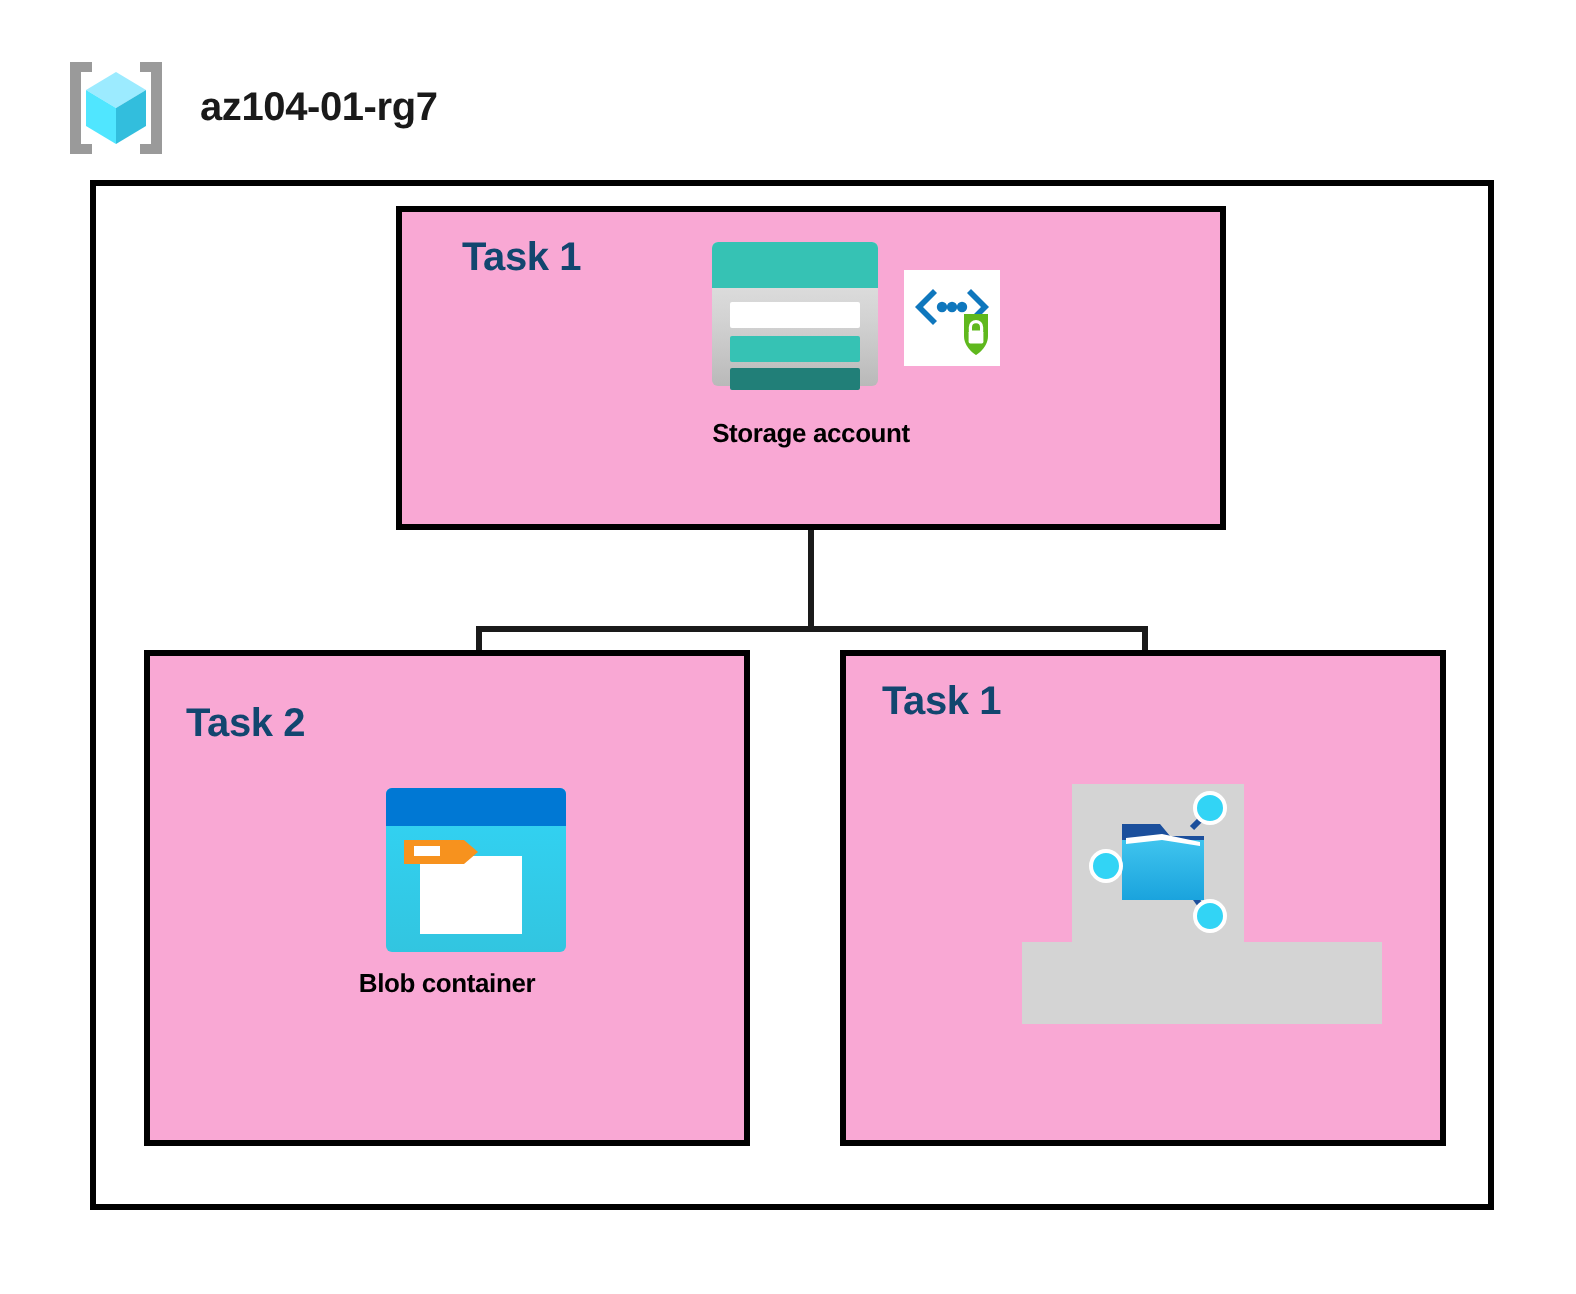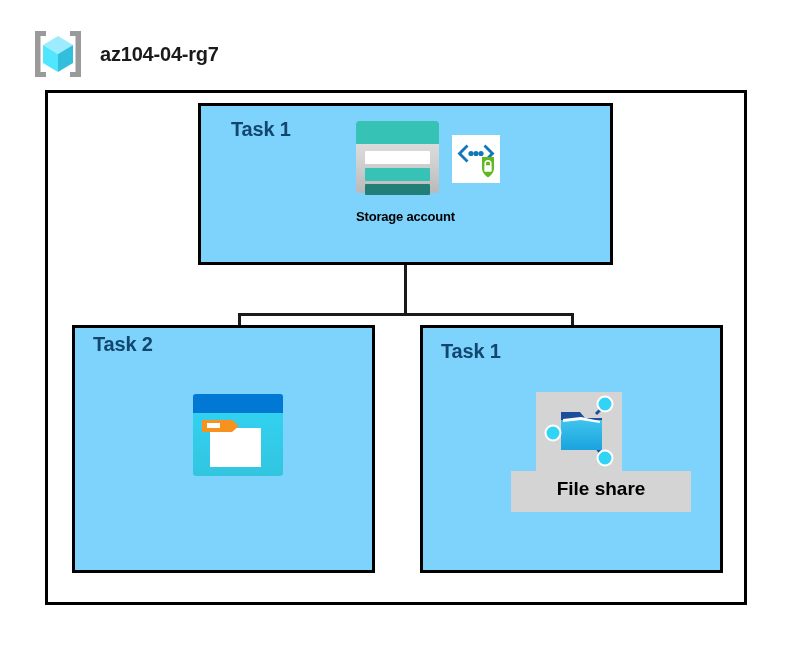--- a/index.html
+++ b/index.html
@@ -46,38 +46,38 @@
     width: 702px;
     height: 515px;
     border: 3px solid #000000;
     box-sizing: border-box;
     background: #ffffff;
   }
 
   
   .task-box {
     position: absolute;
-    background: #7dd3fc;
+    background: #f9a8d4;
     border: 3px solid #000000;
     box-sizing: border-box;
   }
   #task1-box { left: 198px; top: 103px; width: 415px; height: 162px; }
   #task2-box { left: 72px;  top: 325px; width: 303px; height: 248px; }
   #task3-box { left: 420px; top: 325px; width: 303px; height: 248px; }
 
   .task-label {
     position: absolute;
     font-size: 20px;
     font-weight: bold;
     color: #12466f;
     letter-spacing: -0.2px;
     white-space: nowrap;
   }
   #task1-label { left: 30px; top: 12px; }
-  #task2-label { left: 18px; top: 5px; }
+  #task2-label { left: 18px; top: 23px; }
   #task3-label { left: 18px; top: 12px; }
 
   .node-caption {
     position: absolute;
     width: 100%;
     text-align: center;
     font-size: 13px;
     font-weight: bold;
     color: #000000;
     letter-spacing: -0.2px;
@@ -228,21 +228,21 @@
 
       <path d="M40 3 L51 3 L51 49 L40 49 L40 44 L45.5 44 L45.5 8 L40 8 Z" fill="#9a9a9a"></path>
 
       <path d="M28 8 L43 17 L28 26 L13 17 Z" fill="#9cebff"></path>
 
       <path d="M13 17 L28 26 L28 44 L13 35 Z" fill="#50e6ff"></path>
 
       <path d="M43 17 L43 35 L28 44 L28 26 Z" fill="#32bedd"></path>
     </svg>
   </div>
-  <div id="rg-title">az104-04-rg7</div>
+  <div id="rg-title">az104-01-rg7</div>
 </div>
 
 <div id="outer-box"></div>
 
 <div id="conn-stem" class="conn"></div>
 <div id="conn-bar" class="conn"></div>
 <div id="conn-left" class="conn"></div>
 <div id="conn-right" class="conn"></div>
 
 <div id="task1-box" class="task-box">
@@ -282,20 +282,21 @@
   <div id="task2-label" class="task-label">Task 2</div>
 
   <div id="blob-icon">
     <div class="bc-body"></div>
     <div class="bc-head"></div>
     <div class="bc-doc"></div>
     <div class="bc-tag"></div>
     <div class="bc-tag-hole"></div>
   </div>
 
+  <div class="node-caption" style="top:156px;">Blob container</div>
 </div>
 
 <div id="task3-box" class="task-box">
   <div id="task3-label" class="task-label">Task 1</div>
 
   <div id="fileshare-wrap">
     <div id="fileshare-icon">
       <svg width="86" height="82" viewBox="0 0 86 82" xmlns="http://www.w3.org/2000/svg">
 
         <path d="M22 41 L33 41" stroke="#1b4f9c" stroke-width="3" fill="none"></path>
@@ -315,14 +316,13 @@
         </defs>
 
         <circle cx="17" cy="41" r="7.5" fill="#32d4f5" stroke="#ffffff" stroke-width="2"></circle>
         <circle cx="69" cy="12" r="7.5" fill="#32d4f5" stroke="#ffffff" stroke-width="2"></circle>
         <circle cx="69" cy="66" r="7.5" fill="#32d4f5" stroke="#ffffff" stroke-width="2"></circle>
       </svg>
     </div>
   </div>
 
   <div id="fileshare-band"></div>
-  <div id="task3-caption">File share</div>
 </div>
 
 </body></html>

